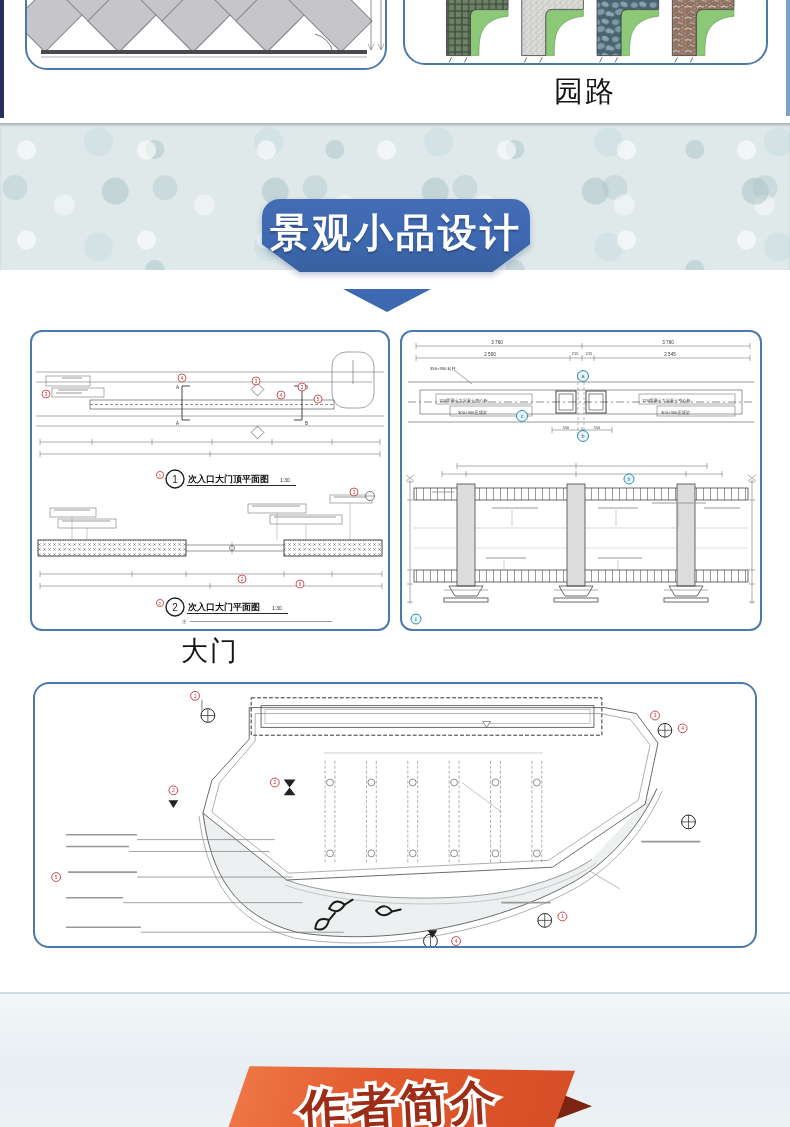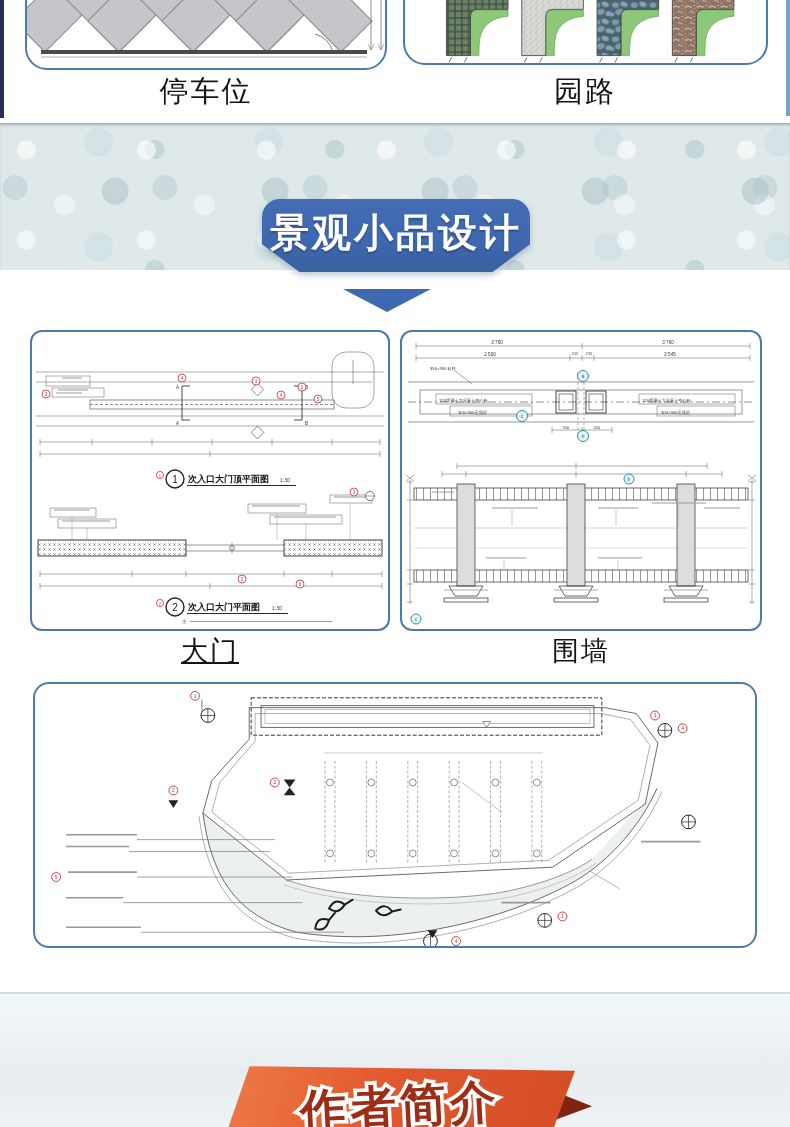--- a/index.html
+++ b/index.html
@@ -12,21 +12,21 @@
   .panel{position:absolute;background:#fff;border:2px solid #4c7aad;box-sizing:border-box;overflow:hidden;}
   .panel-topleft{left:25px;top:-28px;width:362px;height:98px;border-radius:22px;}
   .panel-topright{left:403px;top:-20px;width:365px;height:85px;border-radius:22px;}
   .panel-gate{left:30px;top:330px;width:360px;height:301px;border-radius:12px;}
   .panel-wall{left:400px;top:330px;width:362px;height:301px;border-radius:12px;}
   .panel-water{left:33px;top:682px;width:724px;height:266px;border-radius:16px;}
   .cn-label{position:absolute;text-align:center;color:#141414;font-size:29px;
             font-weight:500;letter-spacing:2px;}
   .lbl-parking{left:106px;top:72px;width:200px;}
   .lbl-path{left:485px;top:72px;width:200px;}
-  .lbl-gate{left:110px;top:633px;width:200px;font-size:27px;text-decoration:underline;}
+  .lbl-gate{left:110px;top:633px;width:200px;font-size:27px;}
   .lbl-wall{left:481px;top:633px;width:200px;font-size:27px;}
   .lbl-water{left:296px;top:950px;width:200px;font-size:27px;}
   .texture-band{left:0;top:123px;width:790px;height:147px;
     background-color:#dfe9ea;
     background-image:
       radial-gradient(circle at 22% 30%, rgba(255,255,255,.6) 0 9px, transparent 10px),
       radial-gradient(circle at 72% 62%, rgba(168,193,196,.5) 0 13px, transparent 14px),
       radial-gradient(circle at 46% 82%, rgba(255,255,255,.45) 0 10px, transparent 11px),
       radial-gradient(circle at 86% 22%, rgba(166,192,196,.45) 0 9px, transparent 10px),
       radial-gradient(circle at 10% 68%, rgba(186,206,208,.55) 0 12px, transparent 13px),
@@ -147,21 +147,20 @@
         <path d="M12,86 l-3,6 M30,86 l-3,6 M80,4 l6,-3" stroke="#333" stroke-width="0.8" fill="none"></path>
       </g>
       <g transform="translate(276,2)">
         <path d="M34,84 V38 Q34,31 42,31 H78 V38 C60,40 50,47 46,60 C44,68 44,76 44,84 Z" fill="#8cc878" stroke="#569a46" stroke-width="0.7"></path>
         <path d="M6,0 H78 V30 H42 Q34,30 34,38 V84 H6 Z" fill="url(#p-cob)" stroke="#333" stroke-width="0.9"></path>
         <path d="M12,86 l-3,6 M30,86 l-3,6 M80,4 l6,-3" stroke="#333" stroke-width="0.8" fill="none"></path>
       </g>
     </svg>
   </div>
 
-  <div class="cn-label lbl-parking">停车位</div>
   <div class="cn-label lbl-path">园路</div>
 
   <div class="abs texture-band"></div>
 
   <div class="abs banner-wrap">
     <div class="banner">
       <span>景观小品设计</span>
     </div>
   </div>
   <div class="abs down-arrow"></div>
@@ -398,21 +397,20 @@
           </g>
         <g>
             <circle cx="14" cy="287" r="5" fill="#e8f4f8" stroke="#2e8fa3" stroke-width="1"></circle>
             <text x="14" y="289" font-size="5" fill="#1f7084" text-anchor="middle">c</text>
           </g>
       </g>
     </svg>
   </div>
 
   <div class="cn-label lbl-gate">大门</div>
-  <div class="cn-label lbl-wall">围墙</div>
 
   <div class="panel panel-water">
     <svg width="720" height="262" viewBox="0 0 724 266">
       <g stroke="#555" stroke-width="0.8" fill="none">
         <path d="M167,131 C175,192 198,235 262,252 C362,268 474,240 545,200 C582,178 612,142 628,106 L562,178 C542,192 510,203 478,210 C420,222 310,220 252,199 Z" fill="#dfe3e6" opacity="0.55" stroke="none"></path>
         <rect x="216" y="14" width="356" height="38" stroke="#333" stroke-dasharray="4 2" stroke-width="1"></rect>
         <rect x="226" y="22" width="338" height="22" stroke="#444"></rect>
         <rect x="230" y="26" width="330" height="14" stroke="#888" stroke-width="0.5"></rect>
         <path d="M214,24 L575,24 L607,30 L629,60 L616,122 L522,186 L252,199 L167,131 L176,98 L214,56 Z" stroke="#444"></path>
         <path d="M220,30 L571,30 L601,36 L621,62 L609,118 L518,179 L254,192 L176,130 L184,100 L220,58 Z" stroke="#777" stroke-width="0.6"></path>

